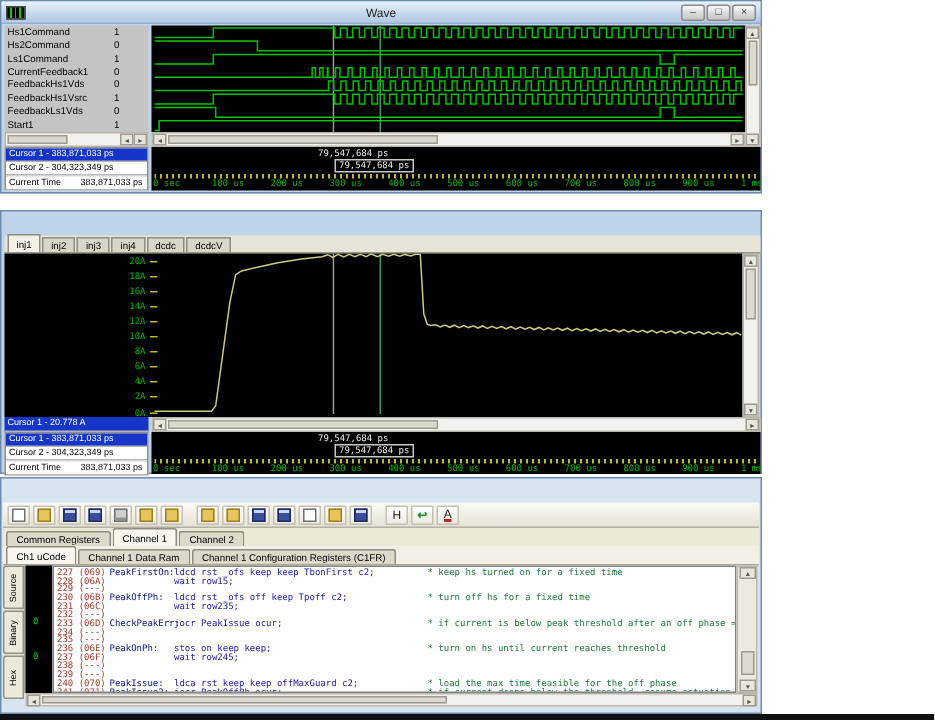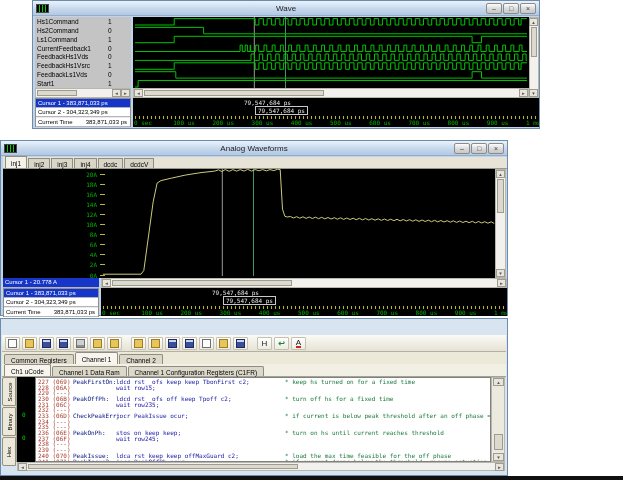--- a/index.html
+++ b/index.html
@@ -90,21 +90,21 @@
   .c-label{left:37px;color:#00127e;}
   .c-code{left:80px;color:#1a1aa6;}
   .c-comment{left:249px;color:#1c7a3c;}
   .strip-black{position:absolute;background:#101010;}
 </style>
 </head>
 <body>
 
 <div class="screen">
 
-  <section class="win" style="left:0;top:0;width:508px;height:129px;margin-left:32px;">
+  <section class="win" style="left:0;top:0;width:508px;height:129px;">
     <div class="titlebar">
       <span class="app-icon">
           <i class="wave-glyph"></i>
         </span>
       <span class="title">Wave</span>
       <span class="winbtns">
         <span class="wbtn">–</span>
         <span class="wbtn">□</span>
         <span class="wbtn">×</span>
       </span>
@@ -205,31 +205,20 @@
           <span class="tl-label" style="left: 236.2px; top: 21px;">600 us</span>
           <span class="tl-label" style="left: 275.4px; top: 21px;">700 us</span>
           <span class="tl-label" style="left: 314.6px; top: 21px;">800 us</span>
           <span class="tl-label" style="left: 353.8px; top: 21px;">900 us</span>
           <span class="tl-label" style="left: 393px; top: 21px;">1 ms</span>
         </div>
     </div>
   </section>
 
   <section class="win" style="left:0;top:140px;width:508px;height:176px;">
-    <div class="titlebar">
-      <span class="app-icon">
-          <i class="wave-glyph"></i>
-        </span>
-      <span class="title">Analog Waveforms</span>
-      <span class="winbtns">
-        <span class="wbtn">–</span>
-        <span class="wbtn">□</span>
-        <span class="wbtn">×</span>
-      </span>
-    </div>
 
     <div class="tabstrip" id="analog-tabs" style="left:2px;top:16px;width:504px;height:12px;">
         <span class="atab active">inj1</span>
         <span class="atab">inj2</span>
         <span class="atab">inj3</span>
         <span class="atab">inj4</span>
         <span class="atab">dcdc</span>
         <span class="atab">dcdcV</span>
       </div>
 

